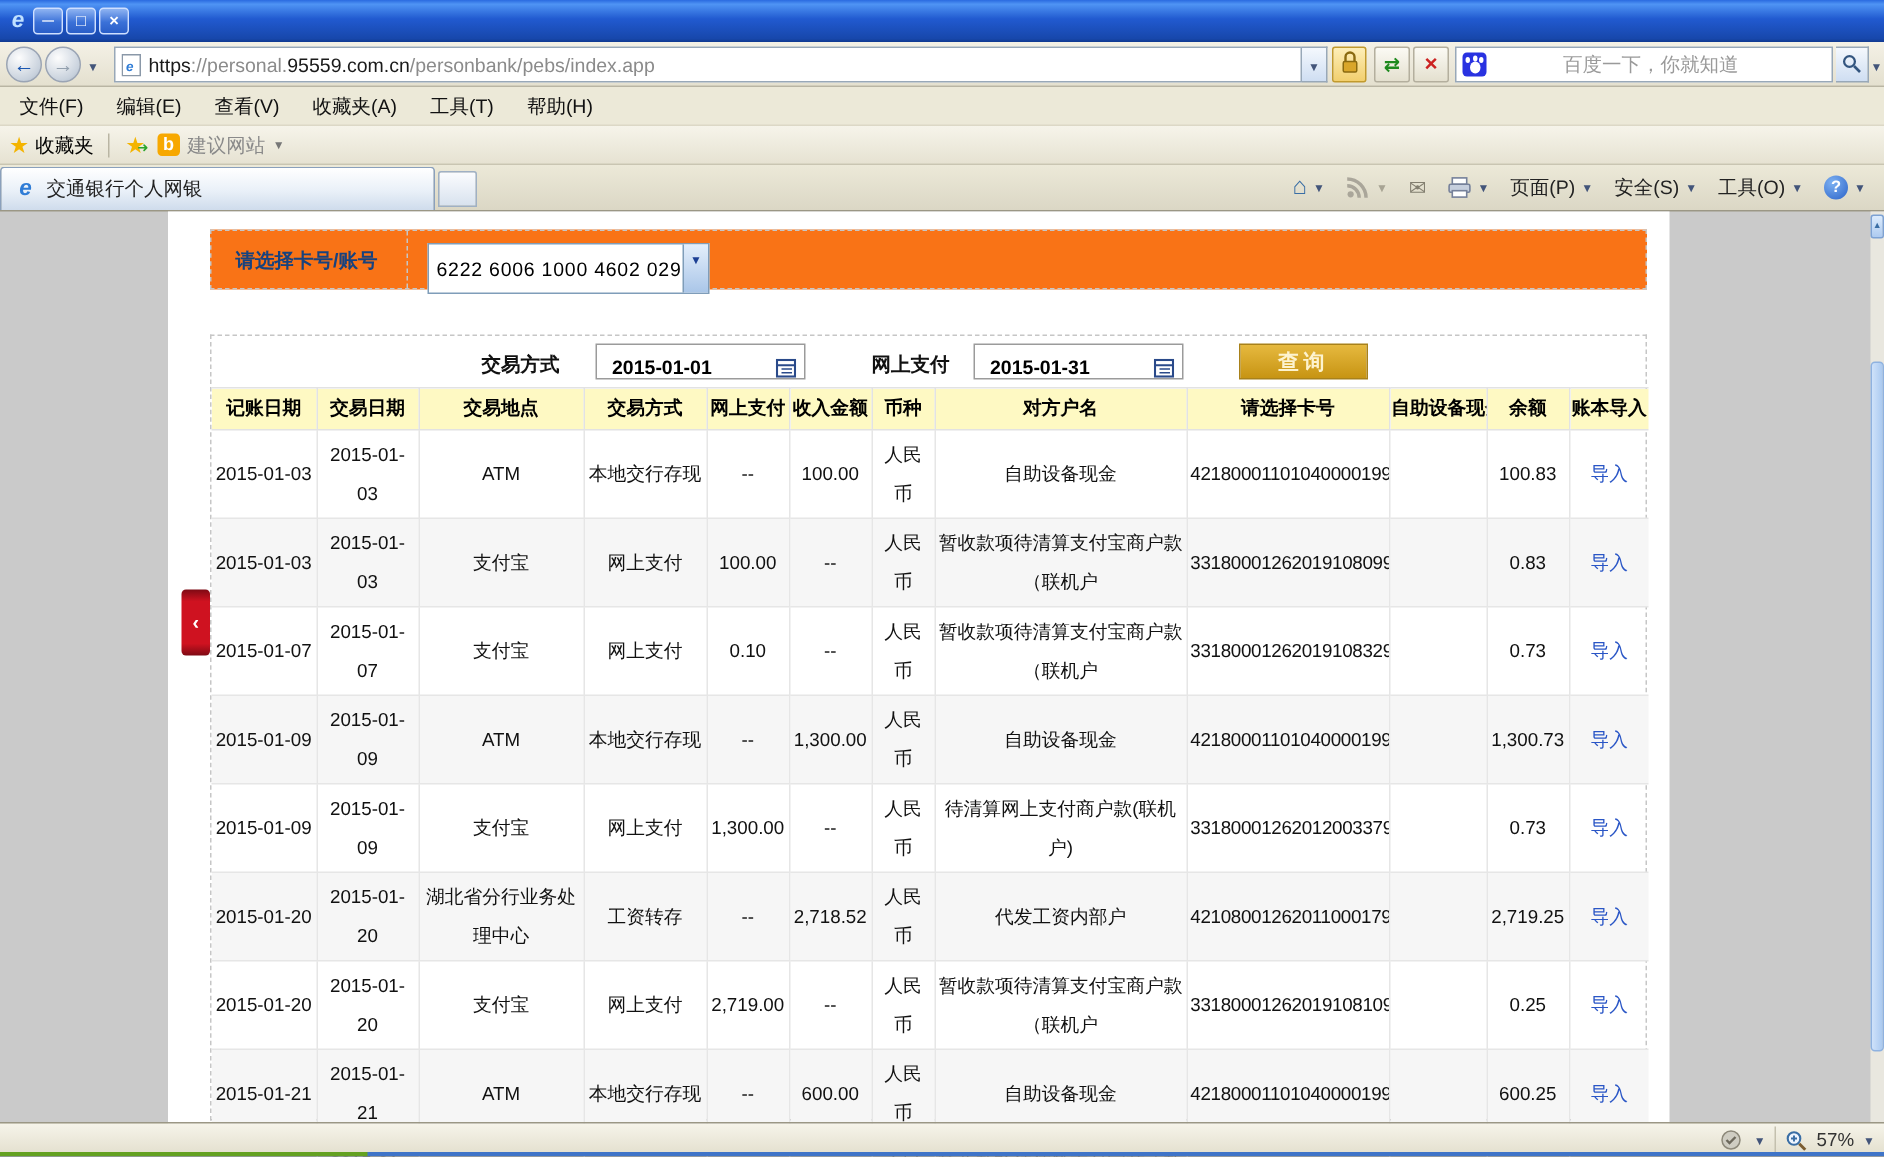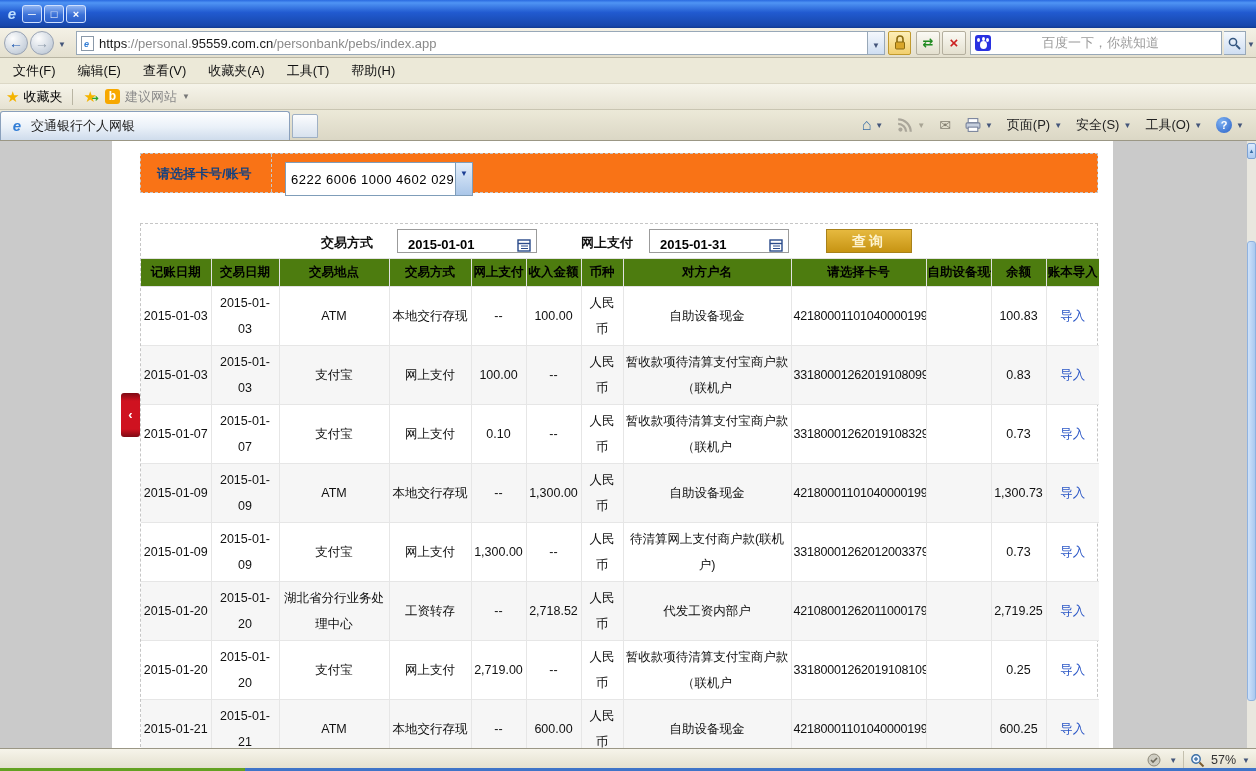--- a/index.html
+++ b/index.html
@@ -116,21 +116,21 @@
     display:flex;align-items:flex-end;font-size:13px;font-weight:bold;padding:0 5px 0 10px;}
   .dateinput.start{left:256px;}
   .dateinput.end{left:508px;}
   .dateinput .dval{flex:1;}
   .querybtn{position:absolute;left:685px;top:5px;width:86px;height:24px;border:1px solid #a8811a;
     background:linear-gradient(180deg,#e6b93f,#c79413);color:#fdf3cf;font-weight:bold;font-size:14px;
     text-align:center;line-height:22px;letter-spacing:3px;}
 
   table.txn{border-collapse:collapse;width:958px;table-layout:fixed;}
   table.txn th{font-size:12.5px;font-weight:bold;color:#000;height:28px;border:1px solid #e2e2e2;
-    background:#4d7c0f;padding:0 1px;overflow:hidden;white-space:nowrap;}
+    background:#fef9c3;padding:0 1px;overflow:hidden;white-space:nowrap;}
   table.txn td{font-size:12.5px;color:#111;border:1px solid #e6e6e6;text-align:center;
     padding:3px 2px;line-height:26px;vertical-align:middle;overflow:hidden;}
   table.txn tr:nth-child(even) td{background:#f6f6f6;}
   table.txn th:first-child,table.txn td:first-child{border-left:none;}
   table.txn th:last-child,table.txn td:last-child{border-right:none;}
   td.amt-out{color:var(--green);}
   td.amt-in{color:var(--red);}
   td.cell-balance{text-align:right;padding-right:8px;}
   td.cell-account{font-size:11.5px;letter-spacing:-0.2px;white-space:nowrap;}
   td.cell-import a{color:var(--link);text-decoration:none;cursor:pointer;margin-top:42px;}

